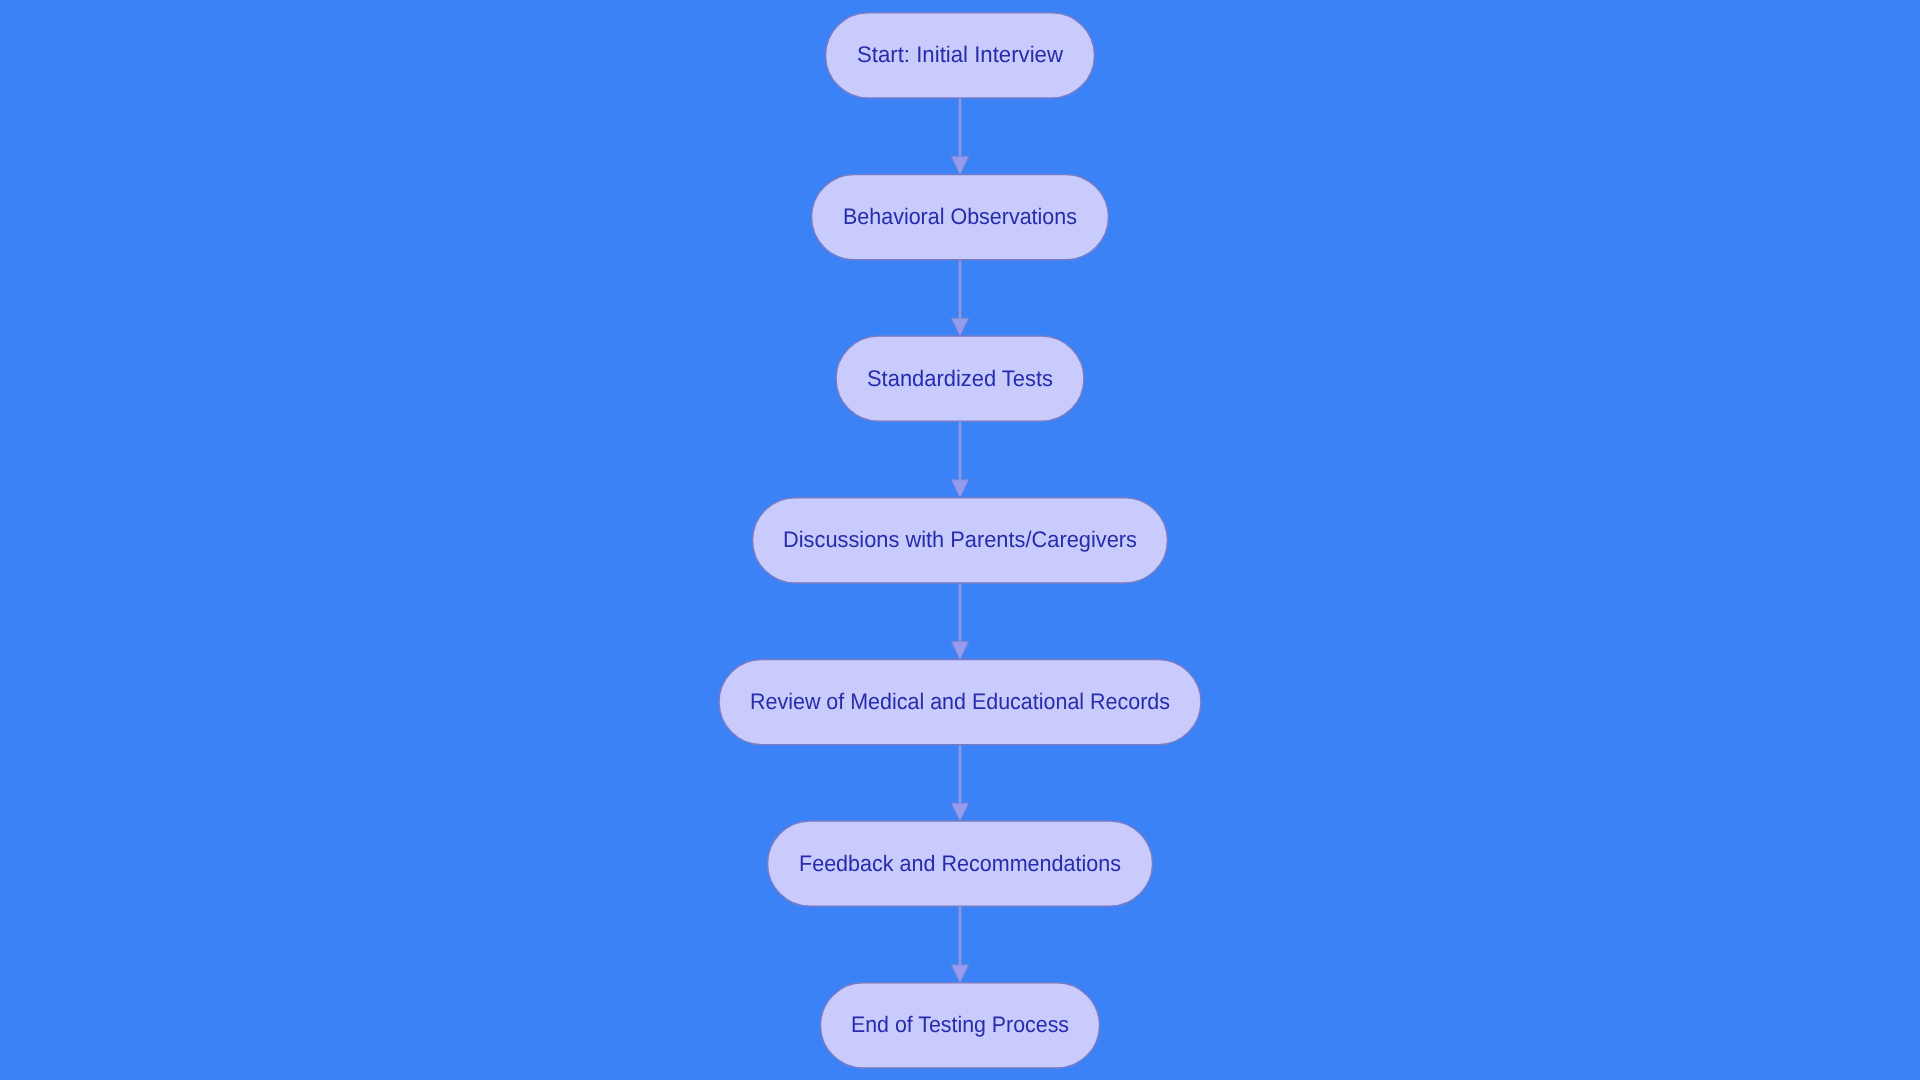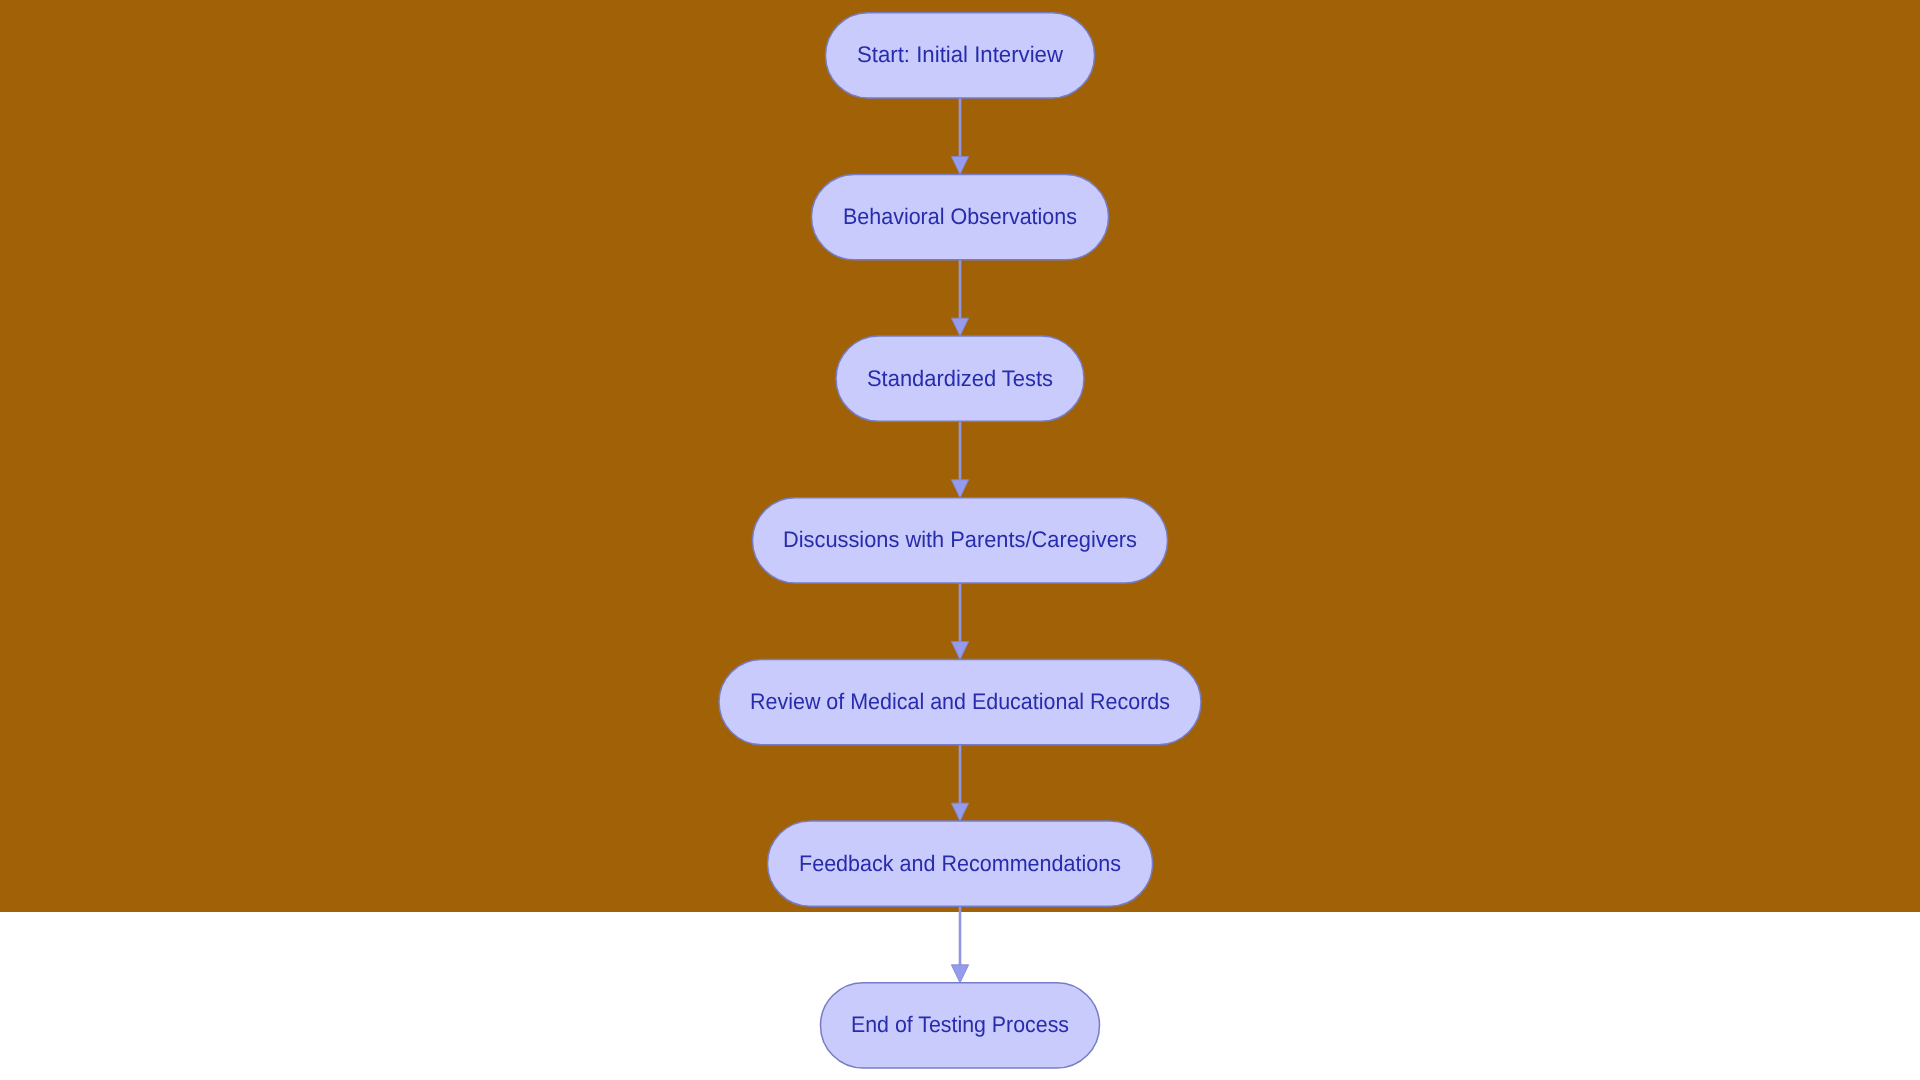--- a/index.html
+++ b/index.html
@@ -10,22 +10,22 @@
     height: 1080px;
     background: #ffffff;
     overflow: hidden;
   }
   body {
     font-family: "Liberation Sans", sans-serif;
   }
   #flow-root {
     position: relative;
     width: 1920px;
-    height: 912px;
-    background: #a16207;
+    height: 1080px;
+    background: #3b82f6;
   }
   #flow-svg {
     will-change: transform;
     shape-rendering: geometricPrecision;
     position: absolute;
     left: 0;
     top: 0;
     width: 1920px;
     height: 1080px;
     display: block;

